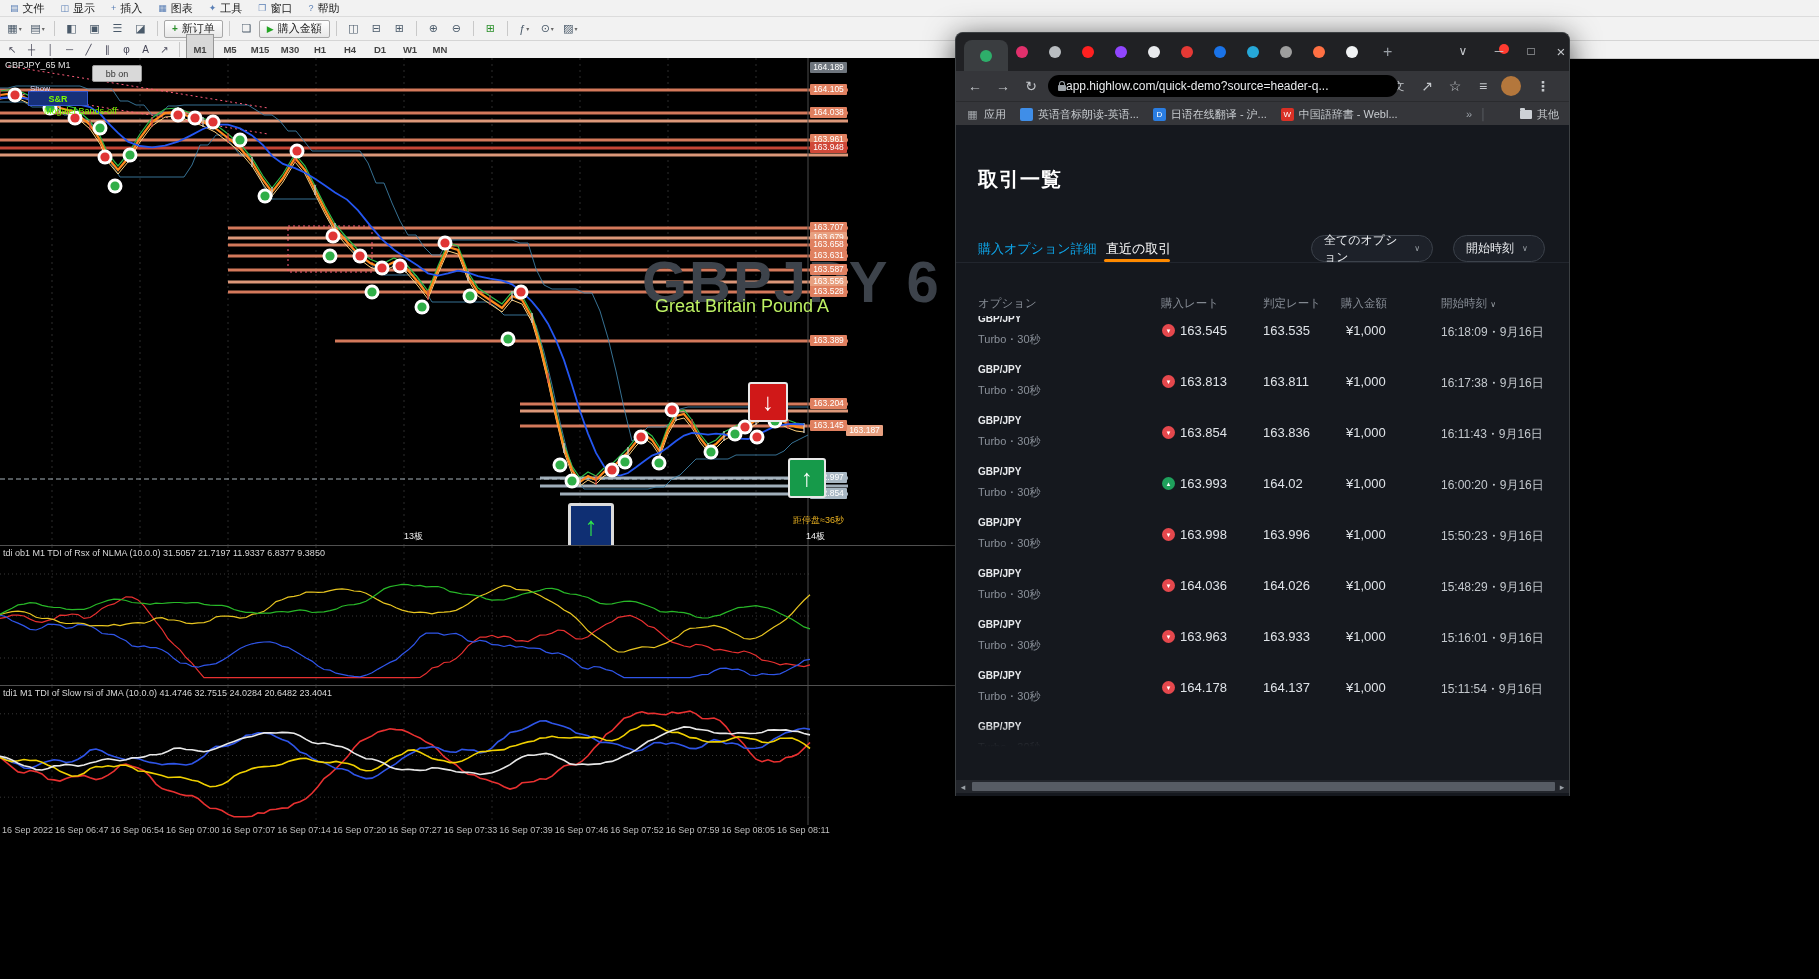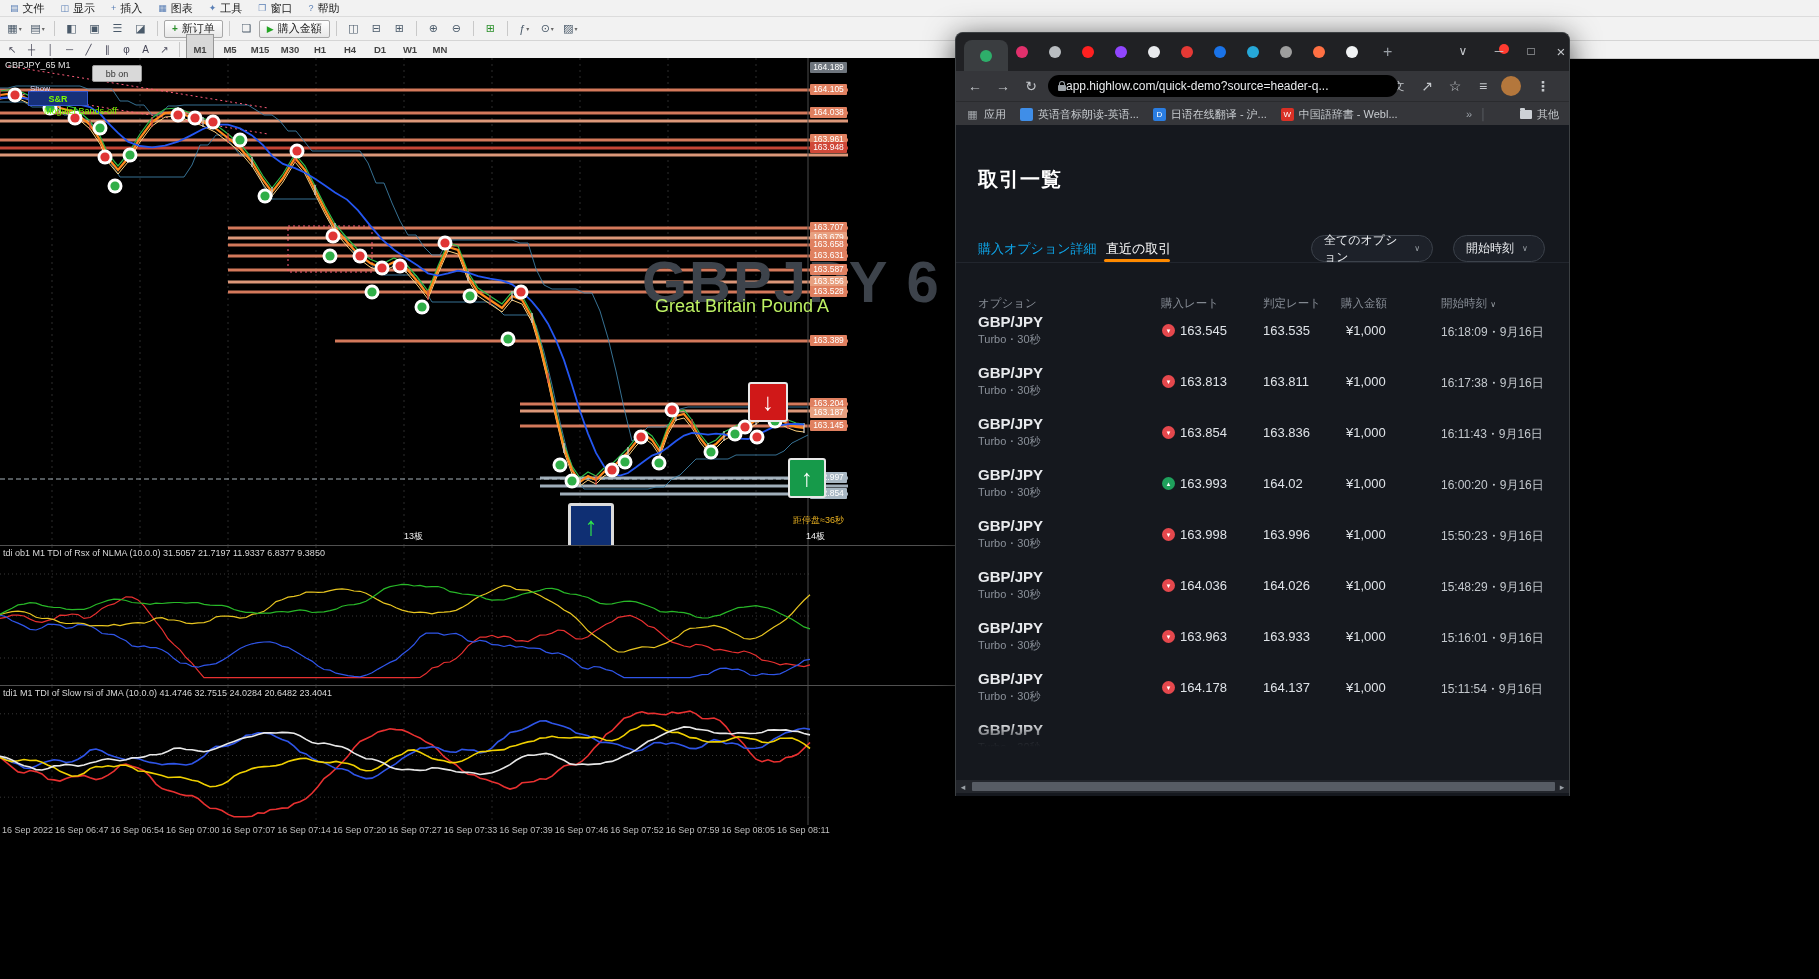--- a/index.html
+++ b/index.html
@@ -102,21 +102,21 @@
   #tab-hairline{position:absolute;left:0;top:137px;width:100%;height:1px;background:#22262e;}
   .pill{position:absolute;top:110px;height:27px;border:1px solid #3c424b;border-radius:14px;
         background:#1d2129;display:flex;align-items:center;gap:8px;padding:0 12px;
         font-size:12px;color:#e8eaed;box-sizing:border-box;}
   #pill1{left:355px;width:122px;} #pill2{left:497px;width:92px;}
   .chev{font-size:8px;color:#9aa0a6;}
   .th{position:absolute;top:171px;font-size:11.5px;color:#878d96;}
   #rows-view{position:absolute;left:0;top:191px;width:100%;height:435px;overflow:hidden;}
   #rows-inner{margin-top:-10px;}
   .trow{position:relative;height:51px;}
-  .sym{position:absolute;left:22px;top:7px;font-size:15px;font-weight:600;color:#e8eaed;}
+  .sym{position:absolute;left:22px;top:7px;font-size:10px;font-weight:600;color:#e8eaed;}
   .typ{position:absolute;left:22px;top:26px;font-size:11px;color:#8b919a;}
   .ricon{position:absolute;left:206px;top:18px;width:13px;height:13px;border-radius:50%;
          color:#fff;font-size:6px;display:flex;align-items:center;justify-content:center;}
   .buy{position:absolute;left:224px;top:17px;font-size:13px;color:#dfe3e8;}
   .jdg{position:absolute;left:307px;top:17px;font-size:13px;color:#dfe3e8;}
   .amt{position:absolute;left:390px;top:17px;font-size:13px;color:#dfe3e8;}
   .tim{position:absolute;left:485px;top:18px;font-size:12px;color:#c3c8cd;white-space:nowrap;}
   #rows-fade{position:absolute;left:0;top:598px;width:100%;height:28px;
              background:linear-gradient(rgba(21,24,30,0),#15181e 85%);}
   #chartstrip{position:absolute;left:0;top:626px;width:100%;height:29px;background:#11141a;
@@ -397,21 +397,21 @@
         <span class="plabel" style="top: 84px; background: rgb(208, 72, 56);">163.948</span>
         <span class="plabel" style="top: 164px; background: rgb(224, 128, 96);">163.707</span>
         <span class="plabel" style="top: 174px; background: rgb(232, 160, 128);">163.679</span>
         <span class="plabel" style="top: 181px; background: rgb(224, 128, 96);">163.658</span>
         <span class="plabel" style="top: 192px; background: rgb(224, 128, 96);">163.631</span>
         <span class="plabel" style="top: 206px; background: rgb(224, 128, 96);">163.587</span>
         <span class="plabel" style="top: 218px; background: rgb(232, 160, 128);">163.556</span>
         <span class="plabel" style="top: 228px; background: rgb(224, 128, 96);">163.528</span>
         <span class="plabel" style="top: 277px; background: rgb(224, 128, 96);">163.389</span>
         <span class="plabel" style="top: 340px; background: rgb(224, 128, 96);">163.204</span>
-        <span class="plabel" style="top: 349px; background: rgb(232, 160, 128);">163.187</span>
+        <span class="plabel" style="top: 367px; background: rgb(232, 160, 128); margin-left: 36px;">163.187</span>
         <span class="plabel" style="top: 362px; background: rgb(224, 128, 96);">163.145</span>
         <span class="plabel" style="top: 414px; background: rgb(169, 184, 196);">162.997</span>
         <span class="plabel" style="top: 430px; background: rgb(169, 184, 196);">162.854</span>
       </div>
   </div>
 
   <div class="ind-pane" id="ind1">
     <span class="indlabel">tdi ob1 M1 TDI of Rsx of NLMA (10.0.0) 31.5057 21.7197 11.9337 6.8377 9.3850</span>
     <svg id="svg-ind1" width="955" height="140">
         <line x1="0" y1="28" x2="810" y2="28" stroke="#383838" stroke-width="1" stroke-dasharray="1,3"></line>

